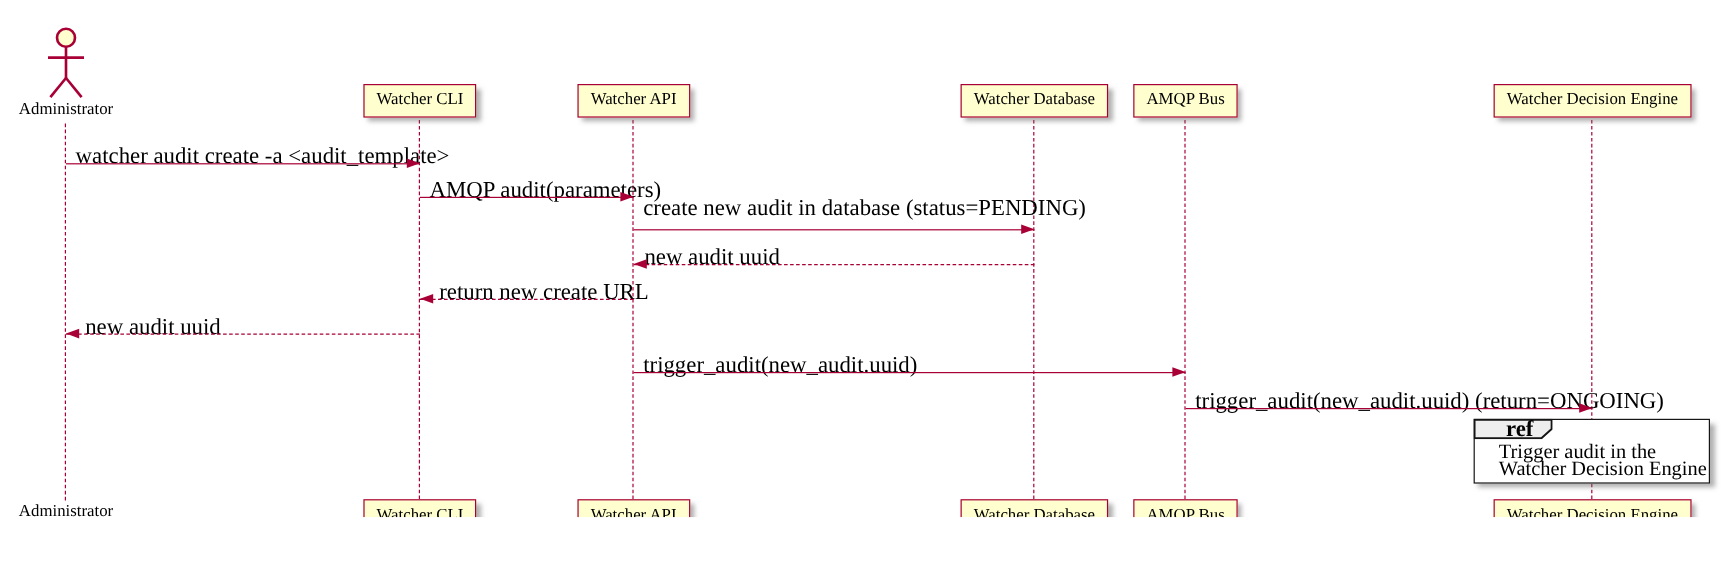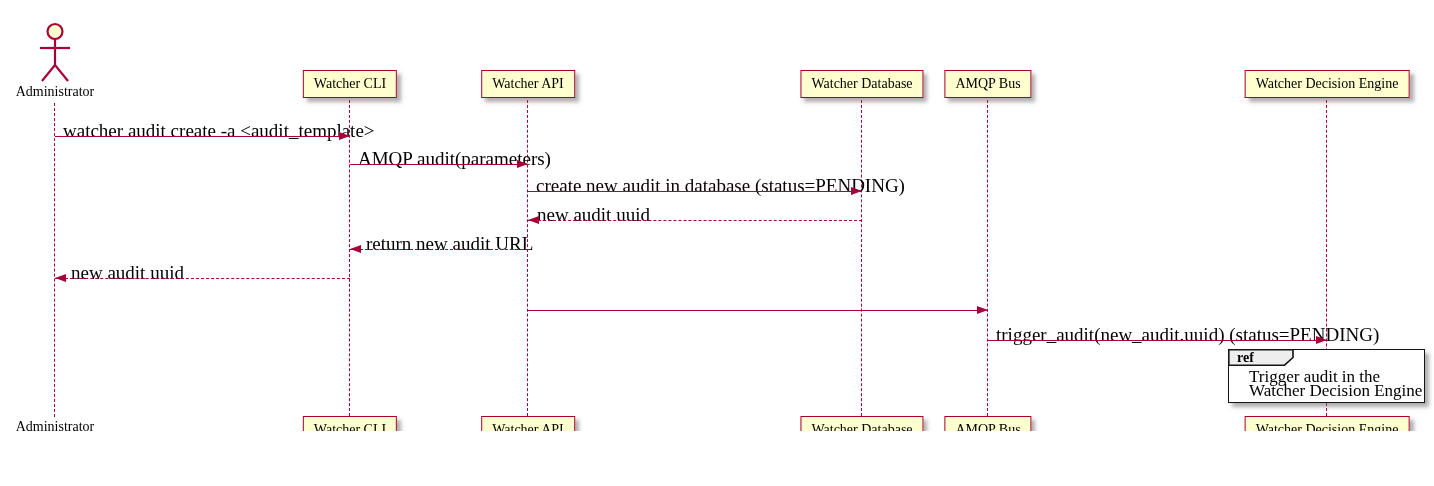--- a/index.html
+++ b/index.html
@@ -70,22 +70,22 @@
     background:#ffffff;
     border:1.7px solid #151515;
     box-shadow:4px 4px 4px rgba(110,110,110,.55);
   }
   .ref-tag{
     position:absolute;left:-1px;top:-1px;
     width:66px;height:17px;
   }
   .ref-tag svg{position:absolute;left:0;top:0;}
   .ref-tag .kw{
-    position:absolute;left:9px;top:0px;
-    font-weight:bold;font-size:14px;line-height:17px;
+    position:absolute;left:27px;top:0px;
+    font-weight:bold;font-size:19px;line-height:17px;
   }
   .ref-lines{
     position:absolute;left:20px;top:20px;
     font-size:17px;line-height:14px;
     white-space:nowrap;
   }
   svg{display:block;}
 </style>
 </head>
 <body>
@@ -115,40 +115,41 @@
   <div class="pbox" style="left:1327px;top:51px;">Watcher Decision Engine</div>
 
   <div class="msg-text" style="left:63px;top:101px;">watcher audit create -a &lt;audit_template&gt;</div>
   <div class="msg-line" style="left:55px;top:117px;width:295px;"></div>
   <div class="head-right" style="left:339px;top:113px;"></div>
 
   <div class="msg-text" style="left:358px;top:129px;">AMQP audit(parameters)</div>
   <div class="msg-line" style="left:350px;top:145px;width:178px;"></div>
   <div class="head-right" style="left:517px;top:141px;"></div>
 
-  <div class="msg-text" style="left:536px;top:156px;text-align:right;">create new audit in database (status=PENDING)</div>
+  <div class="msg-text" style="left:536px;top:144px;text-align:right;">create new audit in database (status=PENDING)</div>
   <div class="msg-line" style="left:528px;top:172px;width:334px;"></div>
   <div class="head-right" style="left:851px;top:168px;"></div>
 
   <div class="msg-text" style="left:537px;top:185px;">new audit uuid</div>
   <div class="msg-line dashed" style="left:528px;top:201px;width:334px;"></div>
   <div class="head-left" style="left:528px;top:197px;"></div>
 
-  <div class="msg-text" style="left:366px;top:214px;">return new audit URL</div>
+  <div class="msg-text" style="left:366px;top:214px;">return new create URL</div>
   <div class="msg-line dashed" style="left:350px;top:230px;width:178px;"></div>
   <div class="head-left" style="left:350px;top:226px;"></div>
 
   <div class="msg-text" style="left:71px;top:243px;">new audit uuid</div>
   <div class="msg-line dashed" style="left:55px;top:259px;width:295px;"></div>
   <div class="head-left" style="left:55px;top:255px;"></div>
 
+  <div class="msg-text" style="left:536px;top:275px;">trigger_audit(new_audit.uuid)</div>
   <div class="msg-line" style="left:528px;top:291px;width:460px;"></div>
   <div class="head-right" style="left:977px;top:287px;"></div>
 
-  <div class="msg-text" style="left:996px;top:305px;">trigger_audit(new_audit.uuid) (status=PENDING)</div>
+  <div class="msg-text" style="left:996px;top:305px;">trigger_audit(new_audit.uuid) (return=ONGOING)</div>
   <div class="msg-line" style="left:988px;top:321px;width:339px;"></div>
   <div class="head-right" style="left:1316px;top:317px;"></div>
 
   <div class="ref-box">
     <div class="ref-tag">
       <svg width="66" height="17" viewBox="0 0 66 17">
         <polygon points="0.8,0.8 65,0.8 65,8.5 56.5,16.2 0.8,16.2" fill="#EEEEEE" stroke="#151515" stroke-width="1.6"></polygon>
       </svg>
       <span class="kw">ref</span>
     </div>

